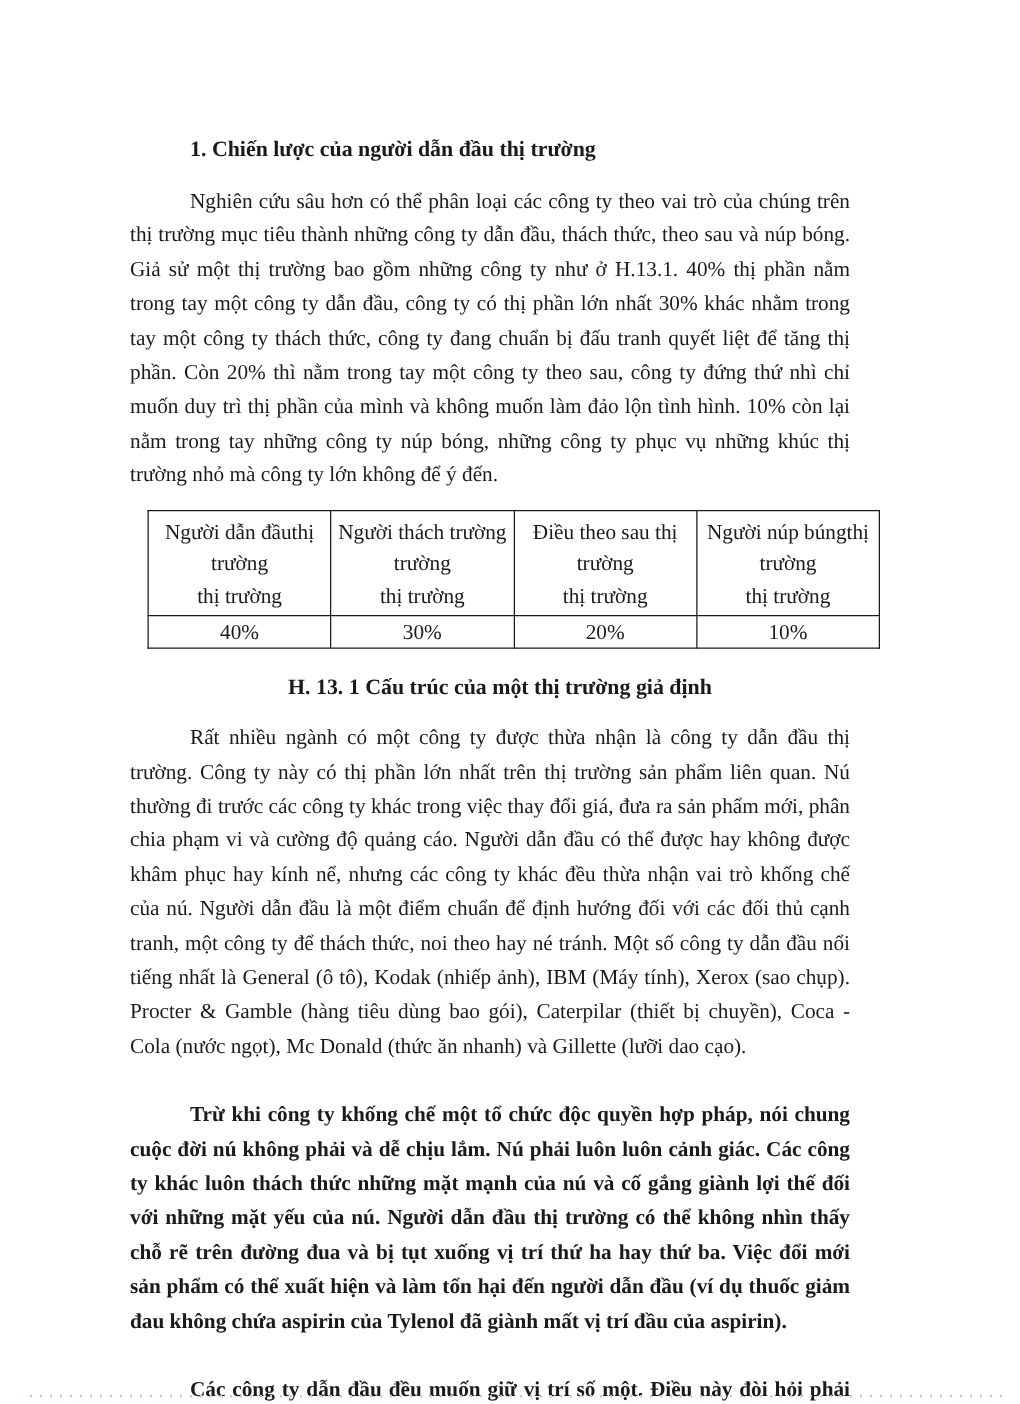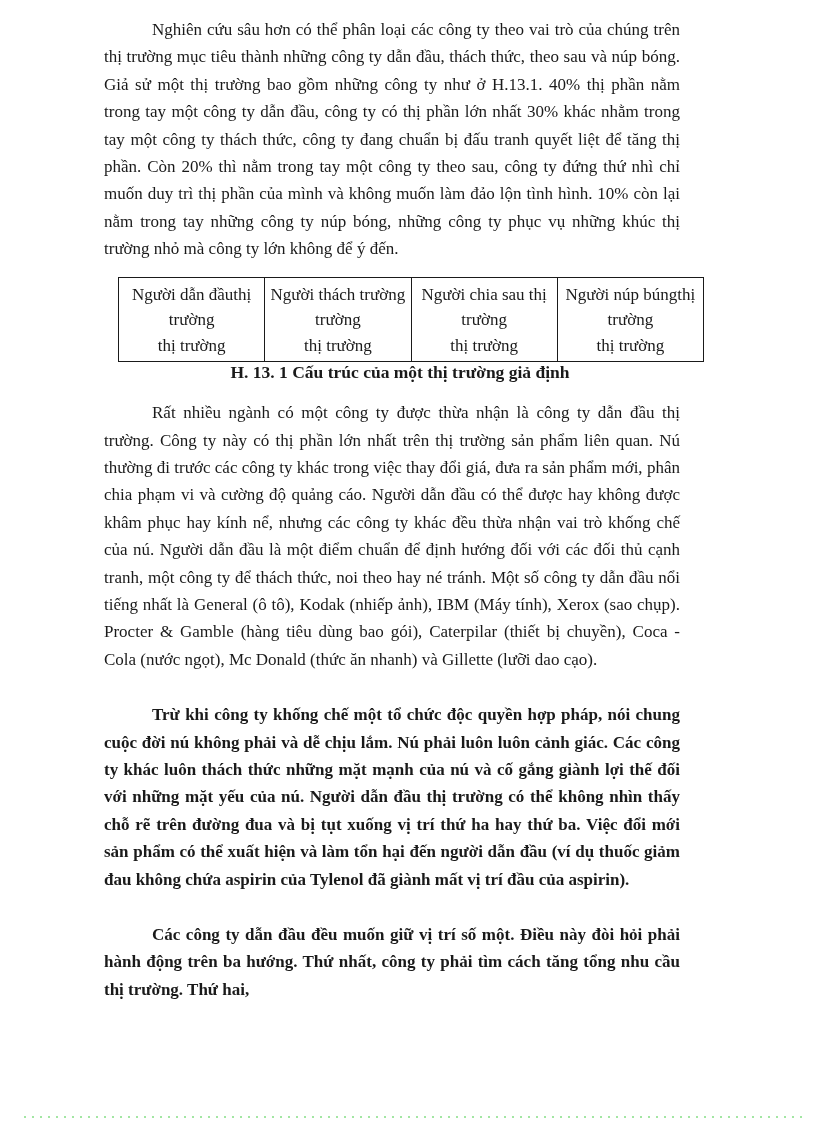--- a/index.html
+++ b/index.html
@@ -63,61 +63,69 @@
     vertical-align: middle;
     font-size: 17px;
     line-height: 23px;
     height: 25px;
     padding: 0;
   }
   .caption {
     font-size: 17.5px;
     font-weight: bold;
     text-align: center;
+    margin-top: 20px;
   }
   .footer-dots {
     position: absolute;
     left: 24px;
     top: 1116px;
     width: 778px;
     height: 2px;
   }
 </style>
 </head>
 <body>
 
 <div class="page">
   <div class="content">
 
+    <div class="heading">1. Chiến lược của người dẫn đầu thị trường</div>
 
     <p class="para">Nghiên cứu sâu hơn có thể phân loại các công ty theo vai trò của chúng trên thị trường mục tiêu thành những công ty dẫn đầu, thách thức, theo sau và núp bóng. Giả sử một thị trường bao gồm những công ty như ở H.13.1. 40% thị phần nằm trong tay một công ty dẫn đầu, công ty có thị phần lớn nhất 30% khác nhằm trong tay một công ty thách thức, công ty đang chuẩn bị đấu tranh quyết liệt để tăng thị phần. Còn 20% thì nằm trong tay một công ty theo sau, công ty đứng thứ nhì chỉ muốn duy trì thị phần của mình và không muốn làm đảo lộn tình hình. 10% còn lại nằm trong tay những công ty núp bóng, những công ty phục vụ những khúc thị trường nhỏ mà công ty lớn không để ý đến.</p>
 
     <table class="market-table">
       <tbody>
         <tr>
           <td class="hdr">
             <div>Người dẫn đầuthị</div>
             <div>trường</div>
             <div>thị trường</div>
           </td>
           <td class="hdr">
             <div>Người thách trường</div>
             <div>trường</div>
             <div>thị trường</div>
           </td>
           <td class="hdr">
-            <div>Người chia sau thị</div>
+            <div>Điều theo sau thị</div>
             <div>trường</div>
             <div>thị trường</div>
           </td>
           <td class="hdr">
             <div>Người núp búngthị</div>
             <div>trường</div>
             <div>thị trường</div>
           </td>
+        </tr>
+        <tr>
+          <td class="val">40%</td>
+          <td class="val">30%</td>
+          <td class="val">20%</td>
+          <td class="val">10%</td>
         </tr>
       </tbody>
     </table>
 
     <div class="caption">H. 13. 1 Cấu trúc của một thị trường giả định</div>
 
     <p class="para">Rất nhiều ngành có một công ty được thừa nhận là công ty dẫn đầu thị trường. Công ty này có thị phần lớn nhất trên thị trường sản phẩm liên quan. Nú thường đi trước các công ty khác trong việc thay đổi giá, đưa ra sản phẩm mới, phân chia phạm vi và cường độ quảng cáo. Người dẫn đầu có thể được hay không được khâm phục hay kính nể, nhưng các công ty khác đều thừa nhận vai trò khống chế của nú. Người dẫn đầu là một điểm chuẩn để định hướng đối với các đối thủ cạnh tranh, một công ty để thách thức, noi theo hay né tránh. Một số công ty dẫn đầu nổi tiếng nhất là General (ô tô), Kodak (nhiếp ảnh), IBM (Máy tính), Xerox (sao chụp). Procter &amp; Gamble (hàng tiêu dùng bao gói), Caterpilar (thiết bị chuyền), Coca - Cola (nước ngọt), Mc Donald (thức ăn nhanh) và Gillette (lưỡi dao cạo).</p>
     <p class="para gap">Trừ khi công ty khống chế một tổ chức độc quyền hợp pháp, nói chung cuộc đời nú không phải và dễ chịu lắm. Nú phải luôn luôn cảnh giác. Các công ty khác luôn thách thức những mặt mạnh của nú và cố gắng giành lợi thế đối với những mặt yếu của nú. Người dẫn đầu thị trường có thể không nhìn thấy chỗ rẽ trên đường đua và bị tụt xuống vị trí thứ ha hay thứ ba. Việc đổi mới sản phẩm có thể xuất hiện và làm tổn hại đến người dẫn đầu (ví dụ thuốc giảm đau không chứa aspirin của Tylenol đã giành mất vị trí đầu của aspirin).</p>
     <p class="para gap">Các công ty dẫn đầu đều muốn giữ vị trí số một. Điều này đòi hỏi phải hành động trên ba hướng. Thứ nhất, công ty phải tìm cách tăng tổng nhu cầu thị trường. Thứ hai,</p>
 

